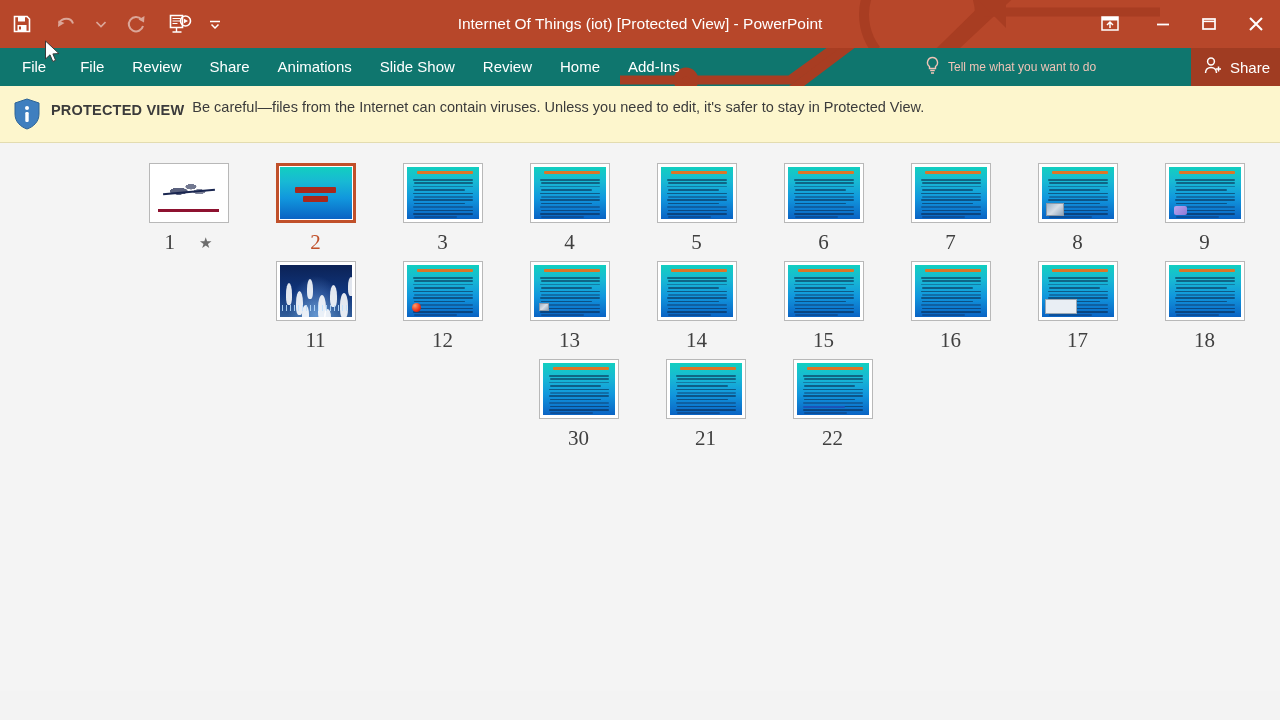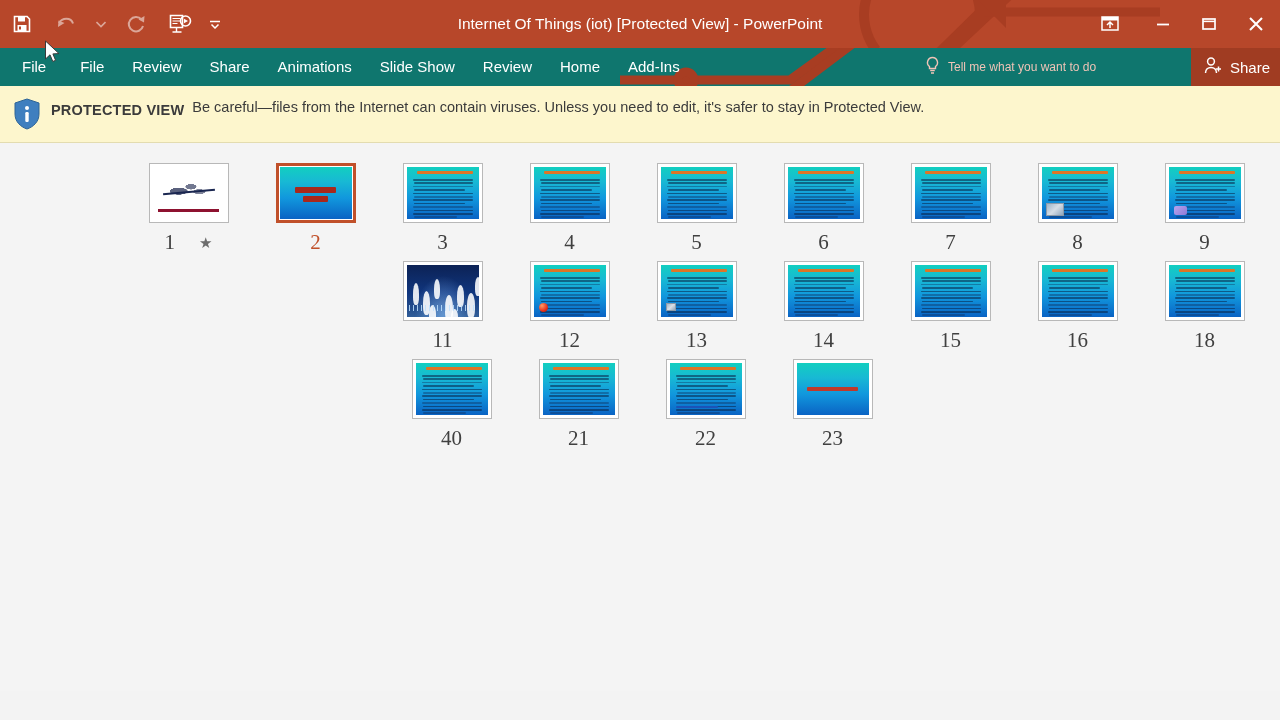--- a/index.html
+++ b/index.html
@@ -652,20 +652,41 @@
               <div class="sl-line light" style="left: 6px; right: 6px; top: 18.8px;"></div>
               <div class="sl-line" style="left: 7px; right: 14px; top: 22.2px;"></div>
               <div class="sl-line" style="left: 6px; right: 6px; top: 25.6px;"></div>
               <div class="sl-line light" style="left: 7px; right: 6px; top: 29px;"></div>
               <div class="sl-line" style="left: 6px; right: 6px; top: 32.4px;"></div>
               <div class="sl-line" style="left: 7px; right: 14px; top: 35.8px;"></div>
               <div class="sl-line light" style="left: 6px; right: 6px; top: 39.2px;"></div>
               <div class="sl-line" style="left: 7px; right: 6px; top: 42.6px;"></div>
               <div class="sl-line" style="left: 6px; right: 6px; top: 46px;"></div>
               <div class="sl-line light" style="left: 7px; right: 22px; top: 49.4px;"></div>
+              <div class="sl-img" style="left: 3px; bottom: 3px; width: 32px; height: 15px;"></div>
+            </div>
+          </div>
+          <div class="num">17</div>
+        </div>
+        <div class="cell">
+          <div class="thumb-wrap">
+            <div class="thumb">
+              <div class="sl-title" style="left: 10px; right: 6px; top: 4px;"></div>
+              <div class="sl-line" style="left: 6px; right: 6px; top: 12px;"></div>
+              <div class="sl-line" style="left: 7px; right: 6px; top: 15.4px;"></div>
+              <div class="sl-line light" style="left: 6px; right: 6px; top: 18.8px;"></div>
+              <div class="sl-line" style="left: 7px; right: 14px; top: 22.2px;"></div>
+              <div class="sl-line" style="left: 6px; right: 6px; top: 25.6px;"></div>
+              <div class="sl-line light" style="left: 7px; right: 6px; top: 29px;"></div>
+              <div class="sl-line" style="left: 6px; right: 6px; top: 32.4px;"></div>
+              <div class="sl-line" style="left: 7px; right: 14px; top: 35.8px;"></div>
+              <div class="sl-line light" style="left: 6px; right: 6px; top: 39.2px;"></div>
+              <div class="sl-line" style="left: 7px; right: 6px; top: 42.6px;"></div>
+              <div class="sl-line" style="left: 6px; right: 6px; top: 46px;"></div>
+              <div class="sl-line light" style="left: 7px; right: 22px; top: 49.4px;"></div>
             </div>
           </div>
           <div class="num">16</div>
         </div>
         <div class="cell">
           <div class="thumb-wrap">
             <div class="thumb">
               <div class="sl-title" style="left: 10px; right: 6px; top: 4px;"></div>
               <div class="sl-line" style="left: 6px; right: 6px; top: 12px;"></div>
               <div class="sl-line" style="left: 7px; right: 6px; top: 15.4px;"></div>
@@ -761,28 +782,20 @@
               <div class="binary"></div>
             </div>
           </div>
           <div class="num">11</div>
         </div>
       </div>
       <div class="row r3">
         <div class="cell">
           <div class="thumb-wrap">
             <div class="thumb">
-              <div class="sl-centertext"></div>
-            </div>
-          </div>
-          <div class="num">23</div>
-        </div>
-        <div class="cell">
-          <div class="thumb-wrap">
-            <div class="thumb">
               <div class="sl-title" style="left: 10px; right: 6px; top: 4px;"></div>
               <div class="sl-line" style="left: 6px; right: 6px; top: 12px;"></div>
               <div class="sl-line" style="left: 7px; right: 6px; top: 15.4px;"></div>
               <div class="sl-line light" style="left: 6px; right: 6px; top: 18.8px;"></div>
               <div class="sl-line" style="left: 7px; right: 14px; top: 22.2px;"></div>
               <div class="sl-line" style="left: 6px; right: 6px; top: 25.6px;"></div>
               <div class="sl-line light" style="left: 7px; right: 6px; top: 29px;"></div>
               <div class="sl-line" style="left: 6px; right: 6px; top: 32.4px;"></div>
               <div class="sl-line" style="left: 7px; right: 14px; top: 35.8px;"></div>
               <div class="sl-line light" style="left: 6px; right: 6px; top: 39.2px;"></div>
@@ -825,21 +838,21 @@
               <div class="sl-line" style="left: 6px; right: 6px; top: 25.6px;"></div>
               <div class="sl-line light" style="left: 7px; right: 6px; top: 29px;"></div>
               <div class="sl-line" style="left: 6px; right: 6px; top: 32.4px;"></div>
               <div class="sl-line" style="left: 7px; right: 14px; top: 35.8px;"></div>
               <div class="sl-line light" style="left: 6px; right: 6px; top: 39.2px;"></div>
               <div class="sl-line" style="left: 7px; right: 6px; top: 42.6px;"></div>
               <div class="sl-line" style="left: 6px; right: 6px; top: 46px;"></div>
               <div class="sl-line light" style="left: 7px; right: 22px; top: 49.4px;"></div>
             </div>
           </div>
-          <div class="num">40</div>
+          <div class="num">30</div>
         </div>
       </div>
     </div>
 </div>
 
 <svg class="cursor" width="18" height="26" viewBox="0 0 18 26">
   <path d="M1.5 1 L1.5 19 L6 14.8 L8.8 21.5 L11.6 20.3 L8.9 13.9 L15 13.6 Z" fill="#ffffff" stroke="#3a3a3a" stroke-width="1"></path>
 </svg>
 
 </body></html>

